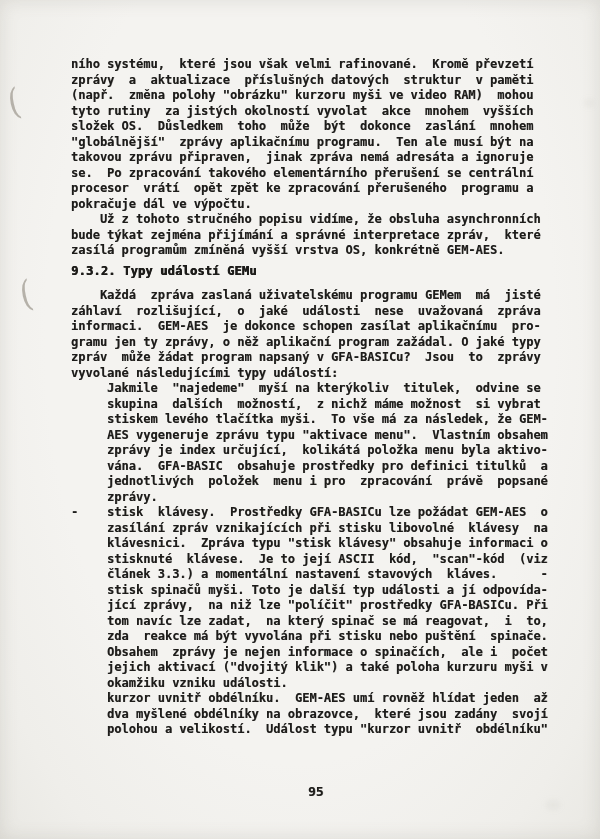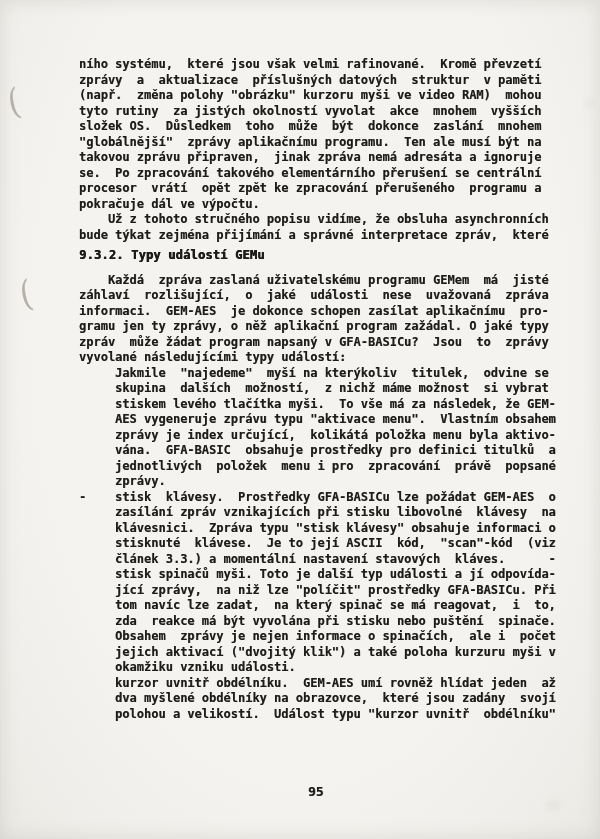--- a/index.html
+++ b/index.html
@@ -17,21 +17,20 @@
     box-shadow: inset 0 0 18px rgba(120,115,105,0.18);
   }
   .content {
     position: absolute;
     left: 71px; top: 57px;
     width: 480px;
     color: #1d1c1a;
     font-size: 12px;
     line-height: 15.5px;
     font-weight: bold;
-    margin-left: 8px;
   }
   .line {
     white-space: pre;
     height: 15.5px;
     text-shadow: 0.3px 0 0 rgba(29,28,26,0.55);
   }
   .line.heading {
     text-shadow: 0.6px 0 0 #1d1c1a, 0.3px 0.3px 0 rgba(29,28,26,0.6);
     letter-spacing: 0.2px;
   }
@@ -78,20 +77,21 @@
       <div class="line">(např.  změna polohy "obrázku" kurzoru myši ve video RAM)  mohou</div>
       <div class="line">tyto rutiny  za jistých okolností vyvolat  akce  mnohem  vyšších</div>
       <div class="line">složek OS.  Důsledkem  toho  může  být  dokonce  zaslání  mnohem</div>
       <div class="line">"globálnější"  zprávy aplikačnímu programu.  Ten ale musí být na</div>
       <div class="line">takovou zprávu připraven,  jinak zpráva nemá adresáta a ignoruje</div>
       <div class="line">se.  Po zpracování takového elementárního přerušení se centrální</div>
       <div class="line">procesor  vrátí  opět zpět ke zpracování přerušeného  programu a</div>
       <div class="line">pokračuje dál ve výpočtu.</div>
       <div class="line">    Už z tohoto stručného popisu vidíme, že obsluha asynchronních</div>
       <div class="line">bude týkat zejména přijímání a správné interpretace zpráv,  které</div>
+      <div class="line">zasílá programům zmíněná vyšší vrstva OS, konkrétně GEM-AES.</div>
       <div class="gap" style="height: 5px;"></div>
       <div class="line heading">9.3.2. Typy událostí GEMu</div>
       <div class="gap" style="height: 9px;"></div>
       <div class="line">    Každá  zpráva zaslaná uživatelskému programu GEMem  má  jisté</div>
       <div class="line">záhlaví  rozlišující,  o  jaké  události  nese  uvažovaná  zpráva</div>
       <div class="line">informaci.  GEM-AES  je dokonce schopen zasílat aplikačnímu  pro-</div>
       <div class="line">gramu jen ty zprávy, o něž aplikační program zažádal. O jaké typy</div>
       <div class="line">zpráv  může žádat program napsaný v GFA-BASICu?  Jsou  to  zprávy</div>
       <div class="line">vyvolané následujícími typy událostí:</div>
       <div class="line">     Jakmile  "najedeme"  myší na kterýkoliv  titulek,  odvine se</div>

